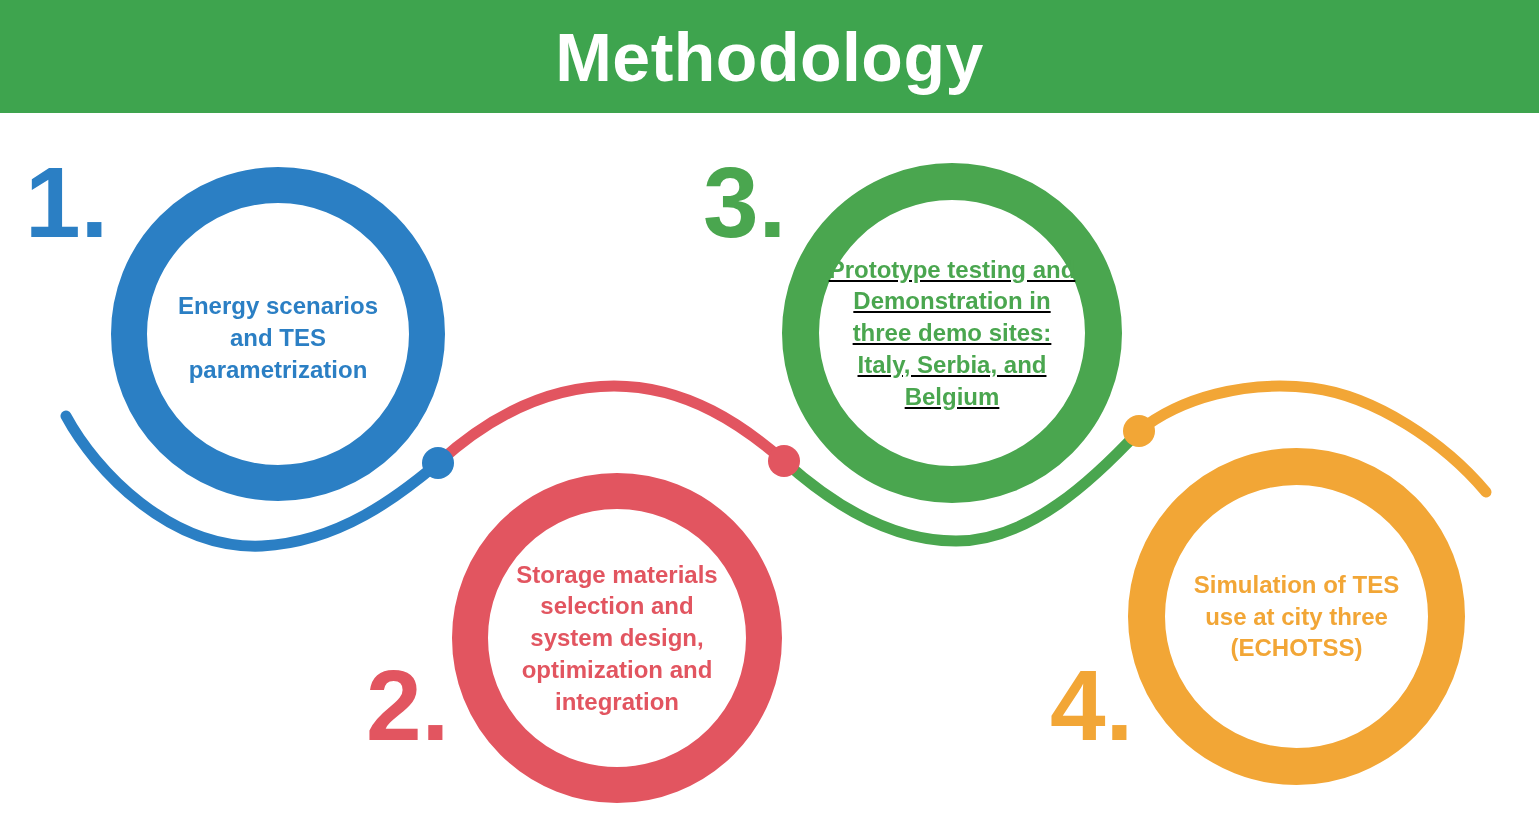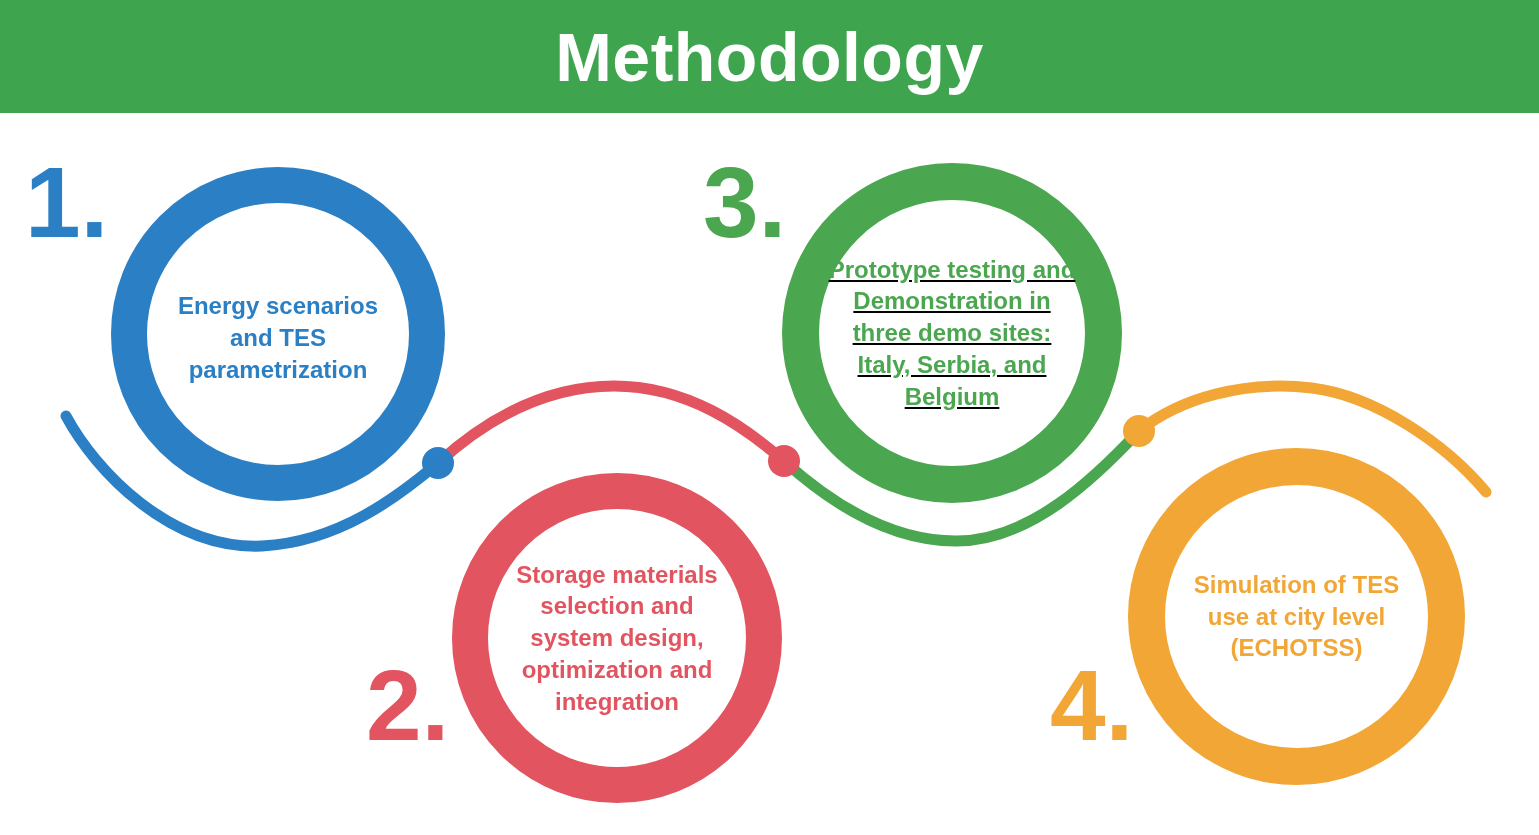--- a/index.html
+++ b/index.html
@@ -112,16 +112,16 @@
     <span class="step-label" style="color: rgb(226, 85, 96);">Storage materials selection and system design, optimization and integration</span>
   </div>
 
   <div class="step-number" id="number-3" style="color: rgb(74, 166, 79);">3.</div>
   <div class="step-circle" id="circle-3" style="border-color: rgb(74, 166, 79);">
     <span class="step-label" style="color: rgb(74, 166, 79);">Prototype testing and Demonstration in three demo sites: Italy, Serbia, and Belgium</span>
   </div>
 
   <div class="step-number" id="number-4" style="color: rgb(242, 166, 54);">4.</div>
   <div class="step-circle" id="circle-4" style="border-color: rgb(242, 166, 54);">
-    <span class="step-label" style="color: rgb(242, 166, 54);">Simulation of TES use at city level (ECHOTSS)</span>
+    <span class="step-label" style="color: rgb(242, 166, 54);">Simulation of TES use at city three (ECHOTSS)</span>
   </div>
 
 </div>
 
 </body></html>

